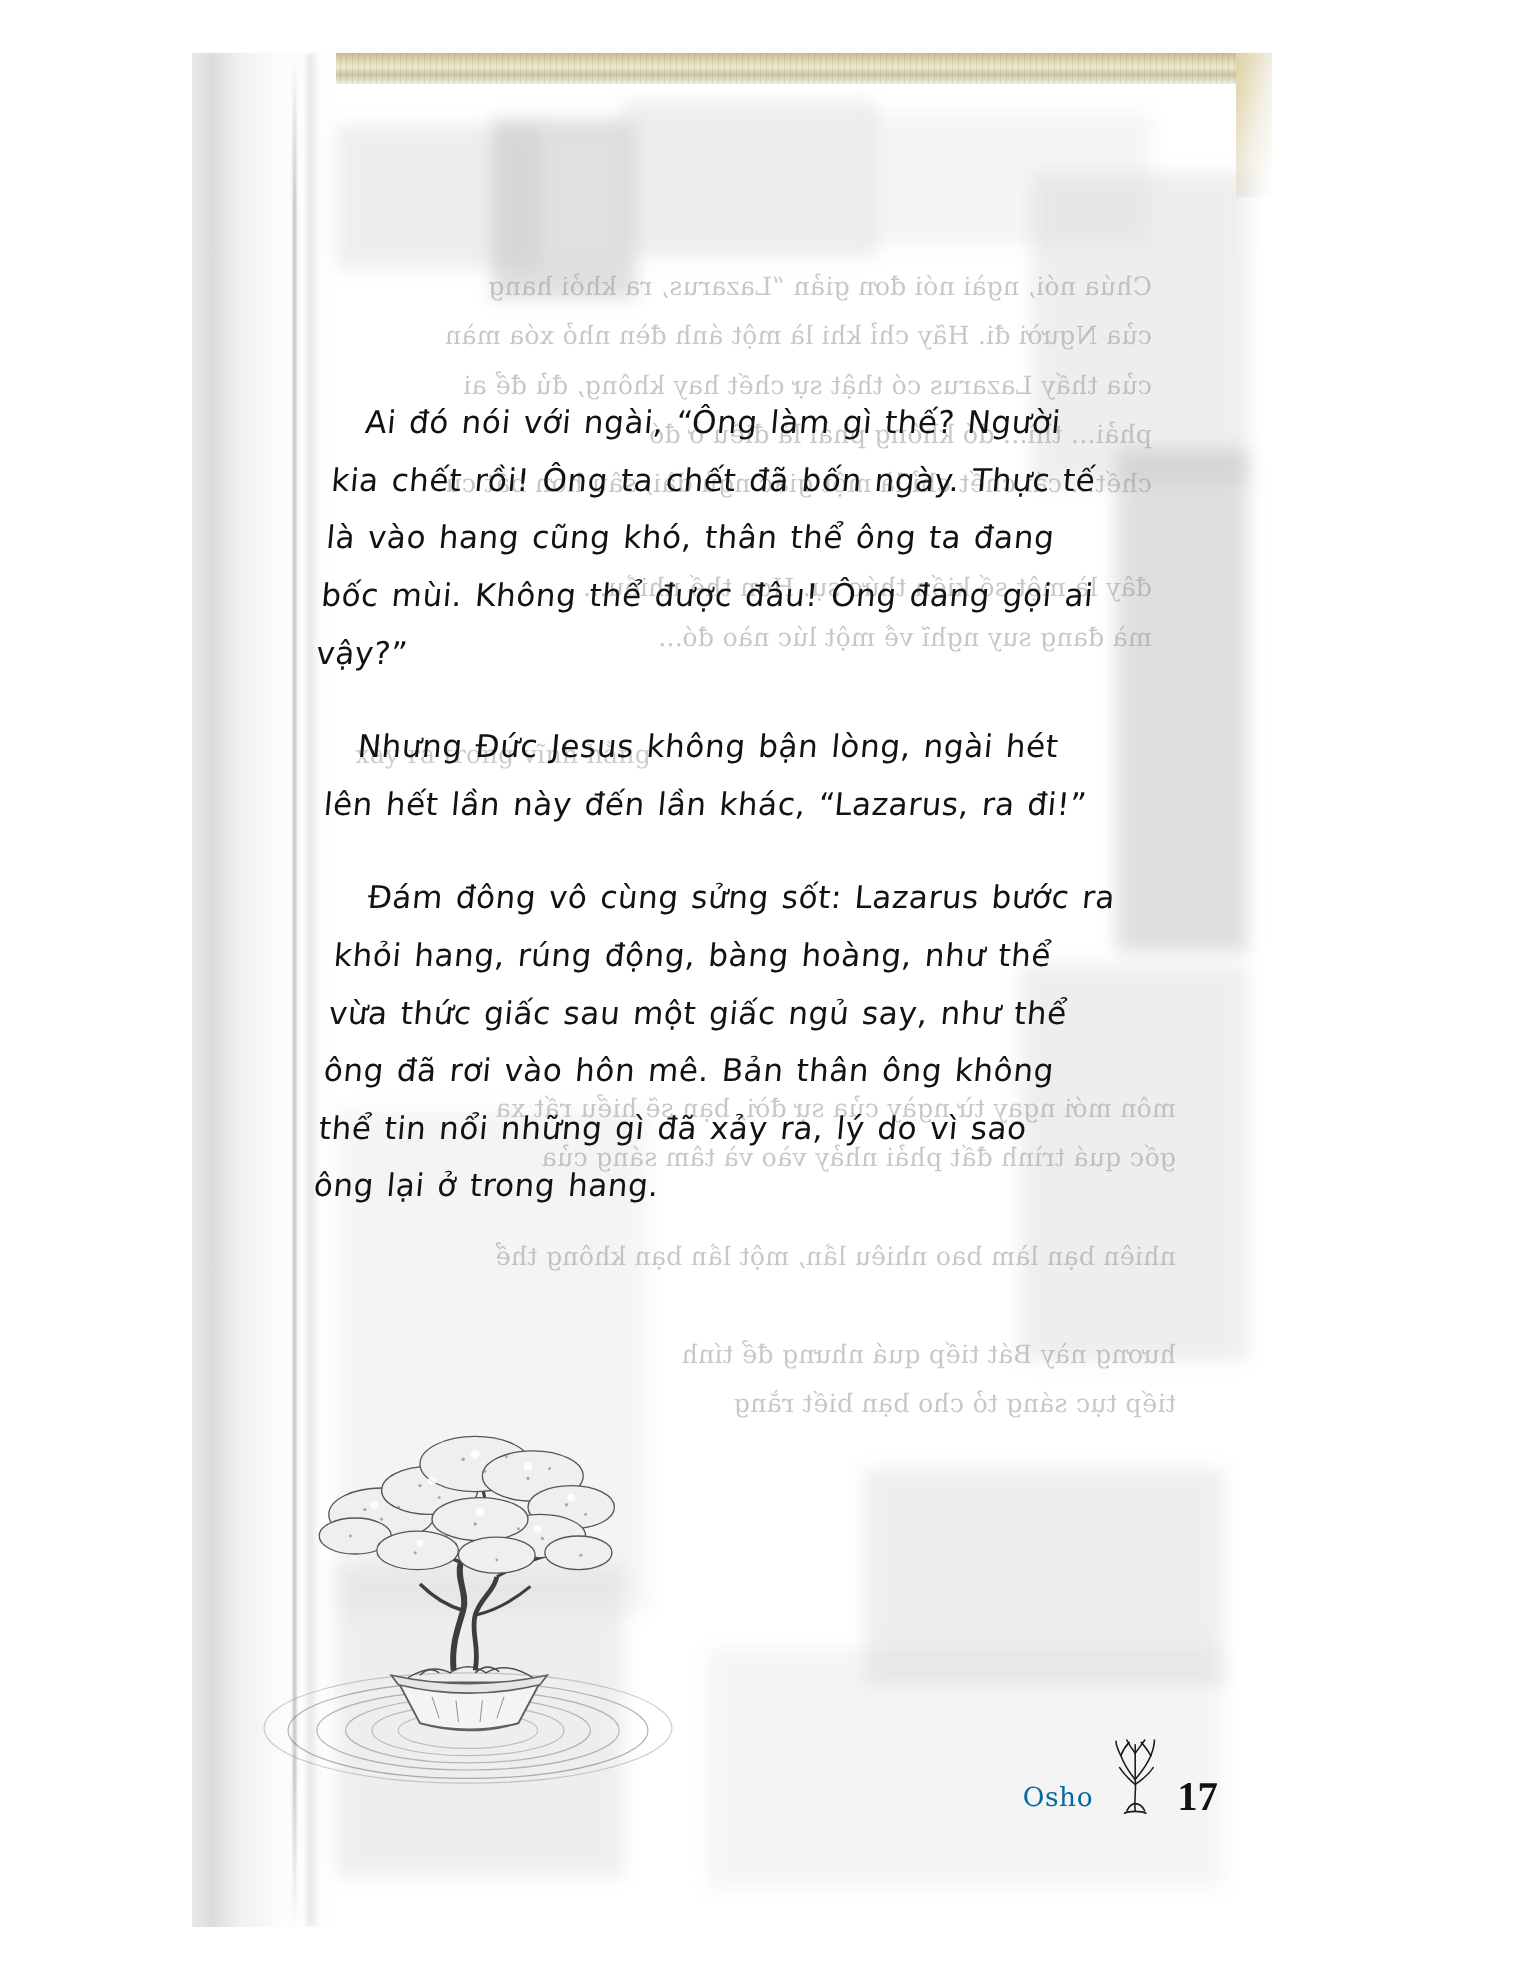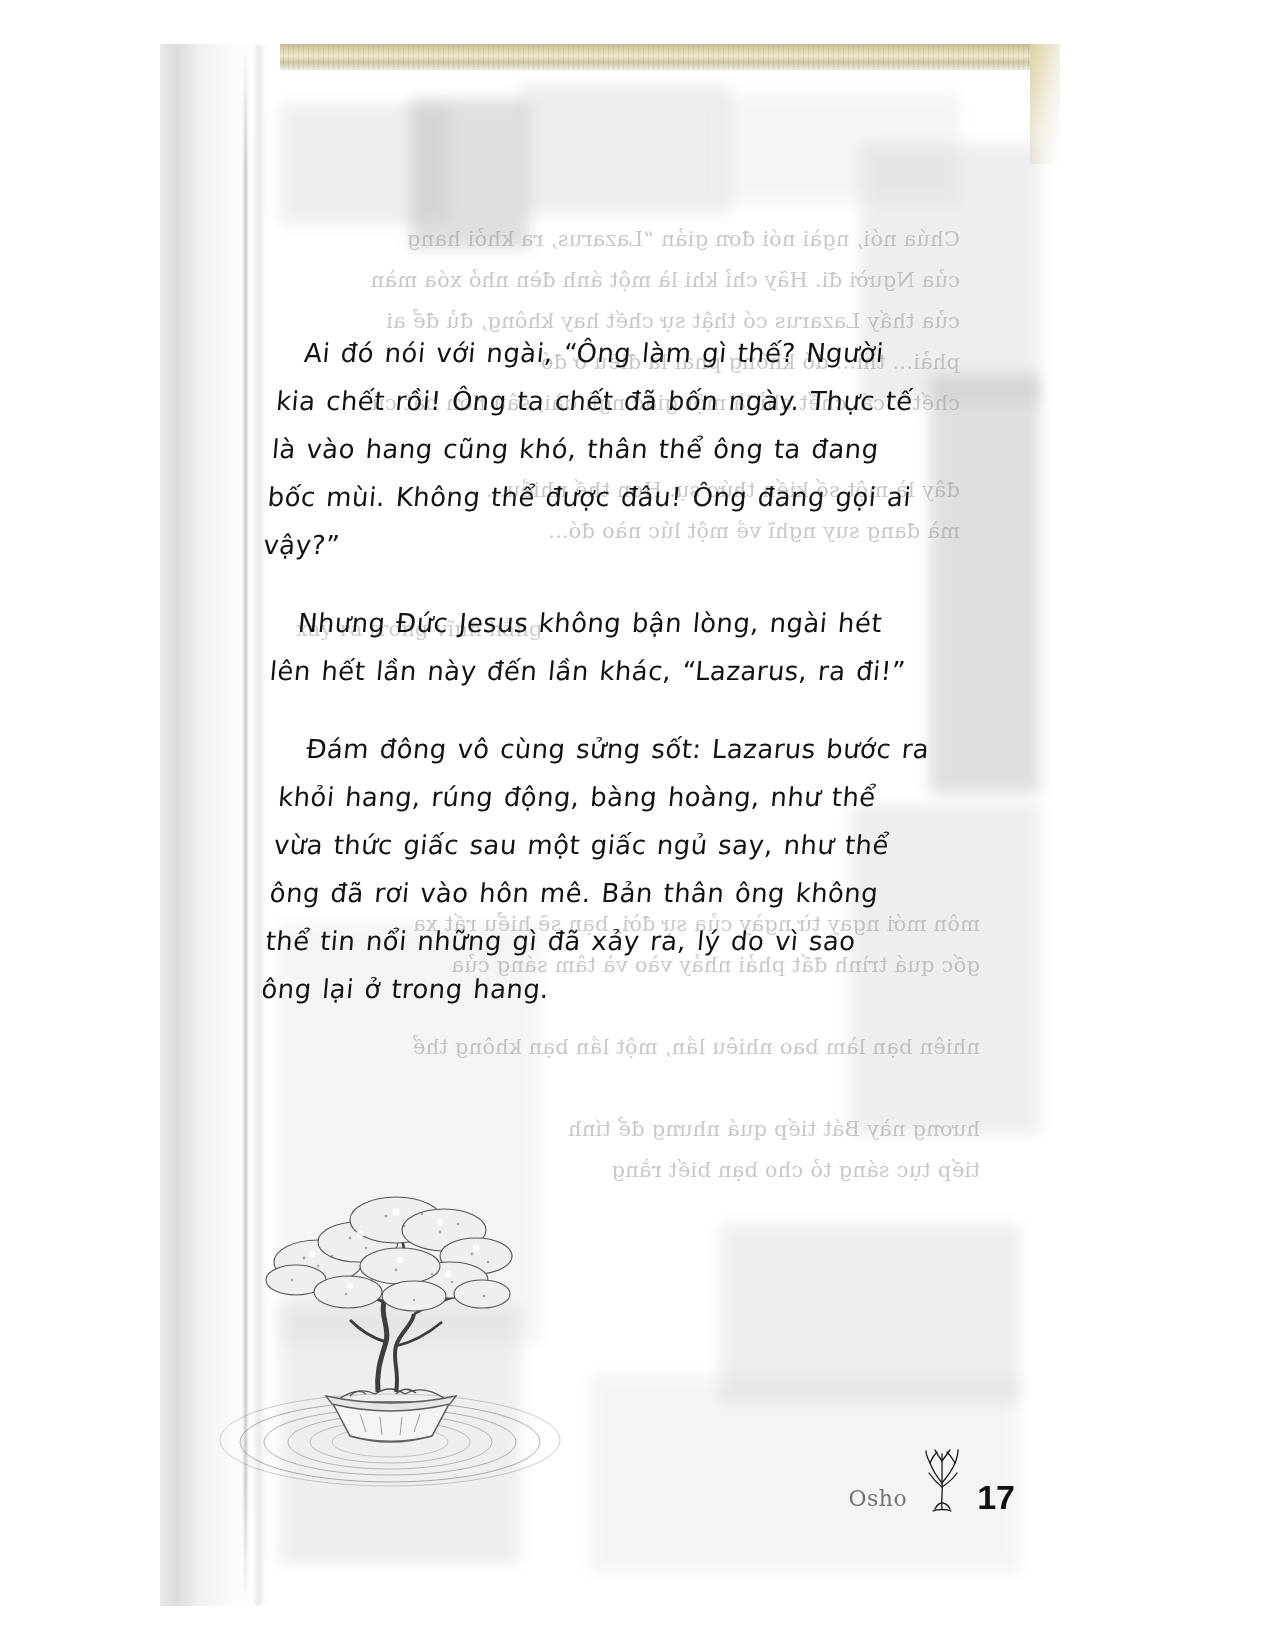--- a/index.html
+++ b/index.html
@@ -147,26 +147,26 @@
     position: absolute;
     right: 45px;
     bottom: 85px;
     display: flex;
     align-items: flex-end;
     gap: 6px;
   }
   #footer-label {
     font-family: "DejaVu Serif", serif;
     font-size: 22px;
-    color: #737373;
+    color: #0369a1;
     letter-spacing: .5px;
     padding-bottom: 10px;
   }
   #footer-number {
-    font-family: Liberation Sans, sans-serif;
+    font-family: Liberation Serif, serif;
     font-weight: bold;
     font-size: 34px;
     color: #111111;
     padding-bottom: 4px;
   }
 </style>
 </head>
 <body>
 
 <div id="book-photo">

